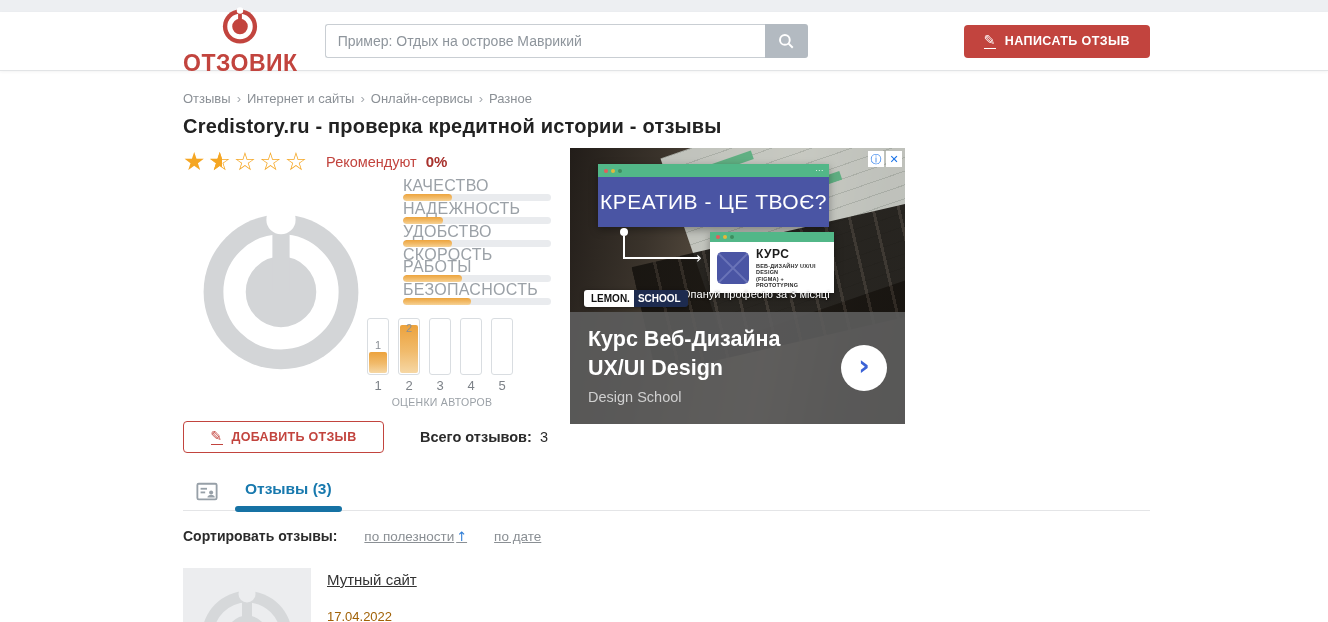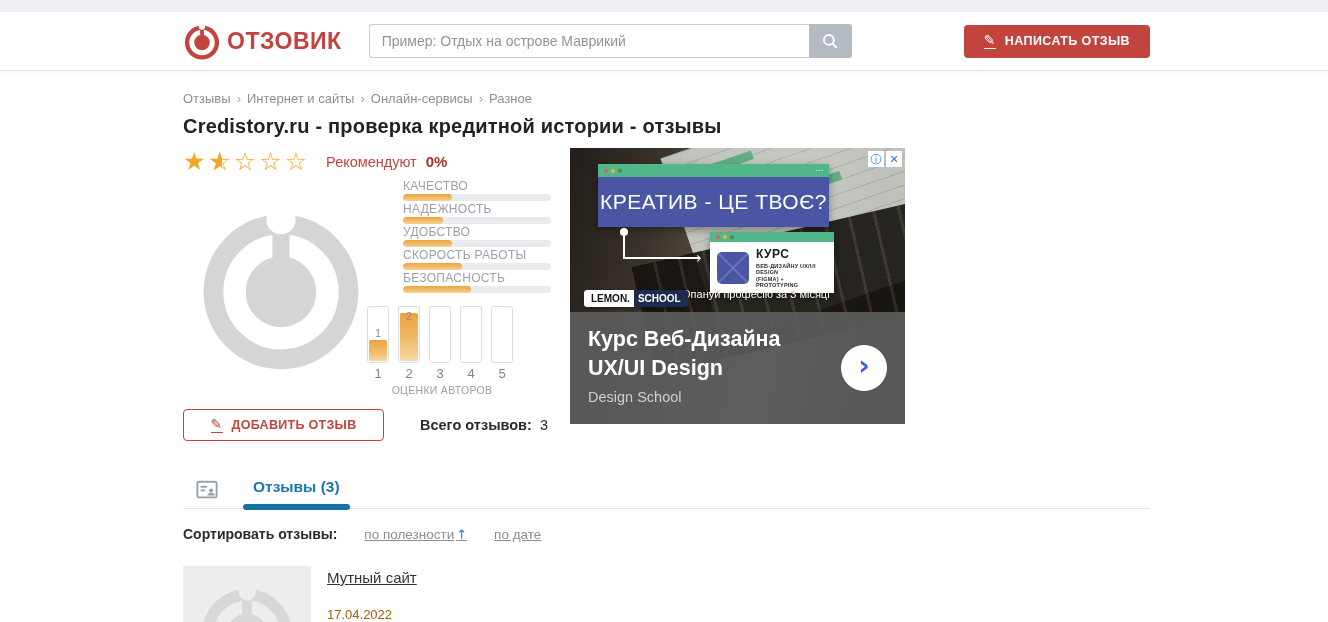--- a/index.html
+++ b/index.html
@@ -5,21 +5,21 @@
   * { box-sizing: border-box; margin: 0; padding: 0; }
   html,body { background:#fff; }
   body { font-family:"Liberation Sans", sans-serif; color:#333; }
   .page { position:relative; width:1328px; height:622px; overflow:hidden; background:#fff; }
 
   
   .topstrip { height:12px; background:#edeff2; }
   .header { height:59px; background:#fff; display:flex; align-items:center;
             padding:0 178px 0 183px; border-bottom:1px solid #e2e4e6;
             box-shadow:0 1px 3px rgba(0,0,0,.05); }
-  .logo { display:flex; align-items:center; gap:6px; cursor:pointer; }
+  .logo { display:flex; align-items:center; gap:6px; cursor:pointer;flex-direction:column; }
   .logo-mark { width:38px; height:38px; display:block; }
   .logo-text { font-size:23px; font-weight:bold; color:#c2443e; letter-spacing:.5px; }
   .search { display:flex; margin-left:27px;border-radius:11px; }
   .search input { width:440px; height:34px; border:1px solid #c9ced3; border-right:none;
                   border-radius:3px 0 0 3px; padding:0 12px; font-size:14px; color:#444;
                   font-family:"Liberation Sans",sans-serif; outline:none; }
   .search input::placeholder { color:#8e959c; }
   .search-btn { width:43px; height:34px; background:#b3bac1; border:none; border-radius:0 3px 3px 0;
                 display:flex; align-items:center; justify-content:center; cursor:pointer; }
   .write-btn { margin-left:auto; height:33px; background:#c2443e; border:none; border-radius:4px;
@@ -46,21 +46,21 @@
   .star-half .half-over { position:absolute; left:0; top:0; width:52%; overflow:hidden; }
   .recommend { margin-left:16px; font-size:14.5px; color:#c2443e; }
   .recommend b { color:#a8312c; font-size:15px; margin-left:5px; }
 
   .logo-bars-row { display:flex; margin-top:22px; }
   .big-placeholder { width:172px; height:172px; margin-left:12px; flex:none; }
   .big-placeholder svg { width:100%; height:100%; }
 
   .criteria { width:150px; margin-left:36px; margin-top:-19px; }
   .crit-row { margin-bottom:2px; }
-  .crit-label { font-size:12px; line-height:12px; color:#9ba1a7; letter-spacing:.3px; margin-bottom:2px; }
+  .crit-label { font-size:16px; line-height:12px; color:#9ba1a7; letter-spacing:.3px; margin-bottom:2px; }
   .crit-track { width:148px; height:7px; background:#e9ebee; border-radius:4px; overflow:hidden; }
   .crit-fill { height:100%; border-radius:4px;
                background:linear-gradient(180deg,#eda43d 0%,#f2bd6d 60%,#f6d296 100%); }
 
   .hist { margin-top:13px; width:150px; }
   .hist-cols { display:flex; gap:9px; }
   .hist-col { position:relative; width:22px; height:57px; background:#fff;
               border:1px solid #d9dde1; border-radius:3px; }
   .hist-fill { position:absolute; left:1px; right:1px; bottom:1px; border-radius:2px;
                background:linear-gradient(180deg,#eca23c 0%,#f1bb6c 55%,#f6d7a4 100%); }
@@ -134,21 +134,21 @@
   .ad-overlay { position:absolute; left:0; right:0; bottom:0; height:112px; z-index:3;
         background:rgba(93,93,93,.9); padding:13px 18px 0; }
   .ad-overlay-title { color:#fff; font-weight:bold; font-size:21.5px; line-height:1.35; width:250px; }
   .ad-overlay-sub { color:#cfcfcf; font-size:14.5px; margin-top:6px; }
   .ad-cta { position:absolute; right:18px; top:33px; width:46px; height:46px; border-radius:50%;
         background:#fff; display:flex; align-items:center; justify-content:center; cursor:pointer; }
   .ad-cta span { color:#3b62d6; font-size:28px; line-height:1; font-family:"DejaVu Sans",sans-serif;
         margin-top:-4px; font-weight:bold; }
 
   
-  .tabbar { display:flex; align-items:flex-end; margin-top:37px; border-bottom:1px solid #e4e5e7;gap:8px; }
+  .tabbar { display:flex; align-items:flex-end; margin-top:27px; border-bottom:1px solid #e4e5e7; }
   .tab-icon { margin:0 0 9px 13px; cursor:pointer; }
   .tab { margin-left:27px; padding-bottom:12px; position:relative; cursor:pointer; }
   .tab-label { color:#1879ae; font-weight:bold; font-size:15.5px; }
   .tab-underline { position:absolute; left:-10px; right:-10px; bottom:-2px; height:6px;
         background:#1672a4; border-radius:5px; }
 
   
   .sort-row { display:flex; align-items:center; margin-top:17px; }
   .sort-label { font-weight:bold; font-size:14px; color:#2b2b2b; }
   .sort-link { margin-left:27px; font-size:13.5px; color:#8a8f94; text-decoration:underline; cursor:pointer; }

